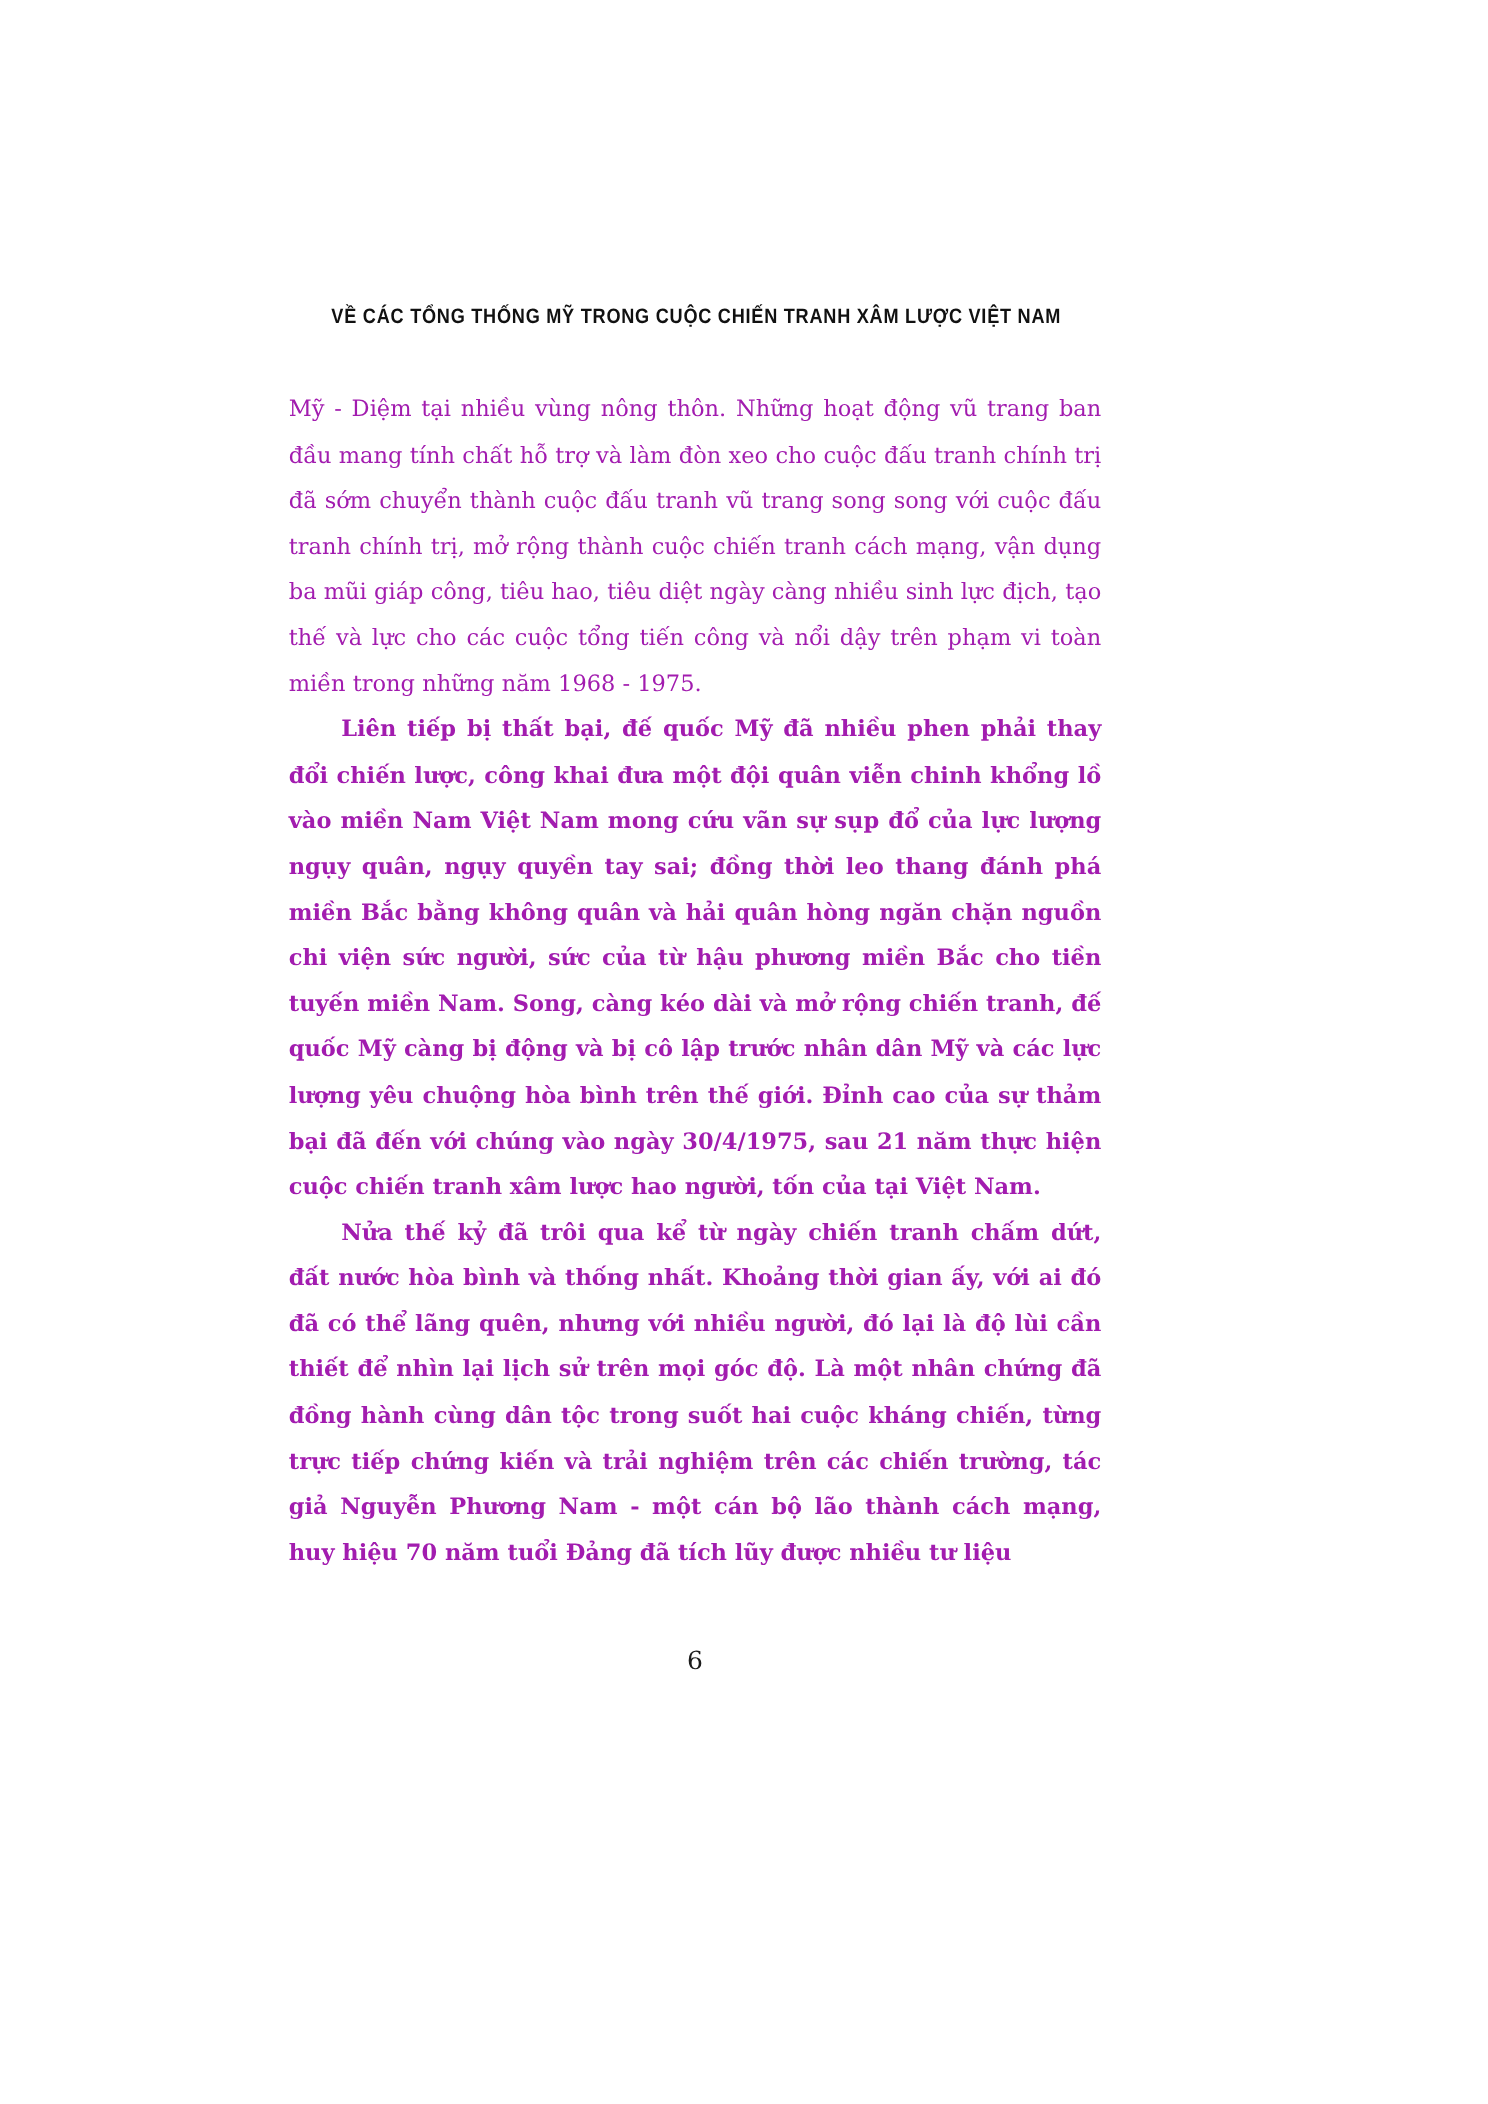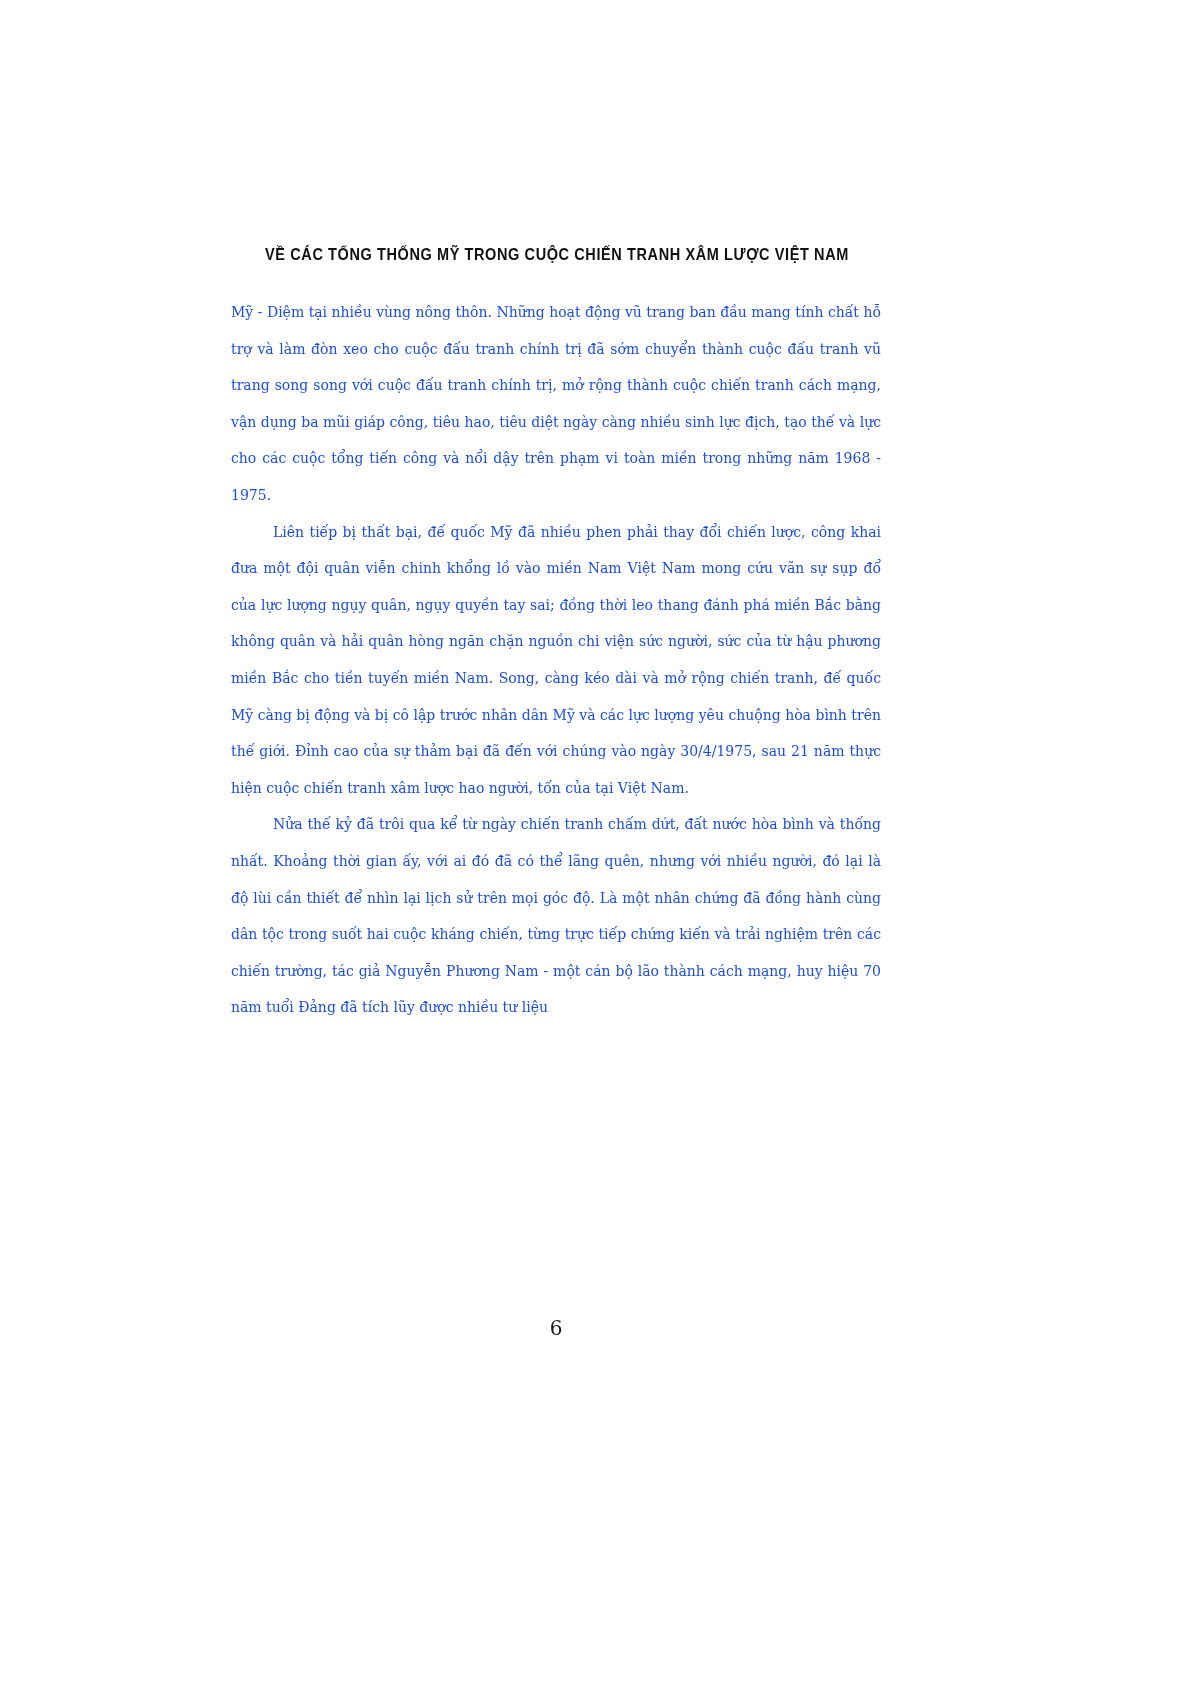--- a/index.html
+++ b/index.html
@@ -29,35 +29,36 @@
     font-family: "Liberation Sans", sans-serif;
     font-weight: 700;
     font-size: 14.5px;
     letter-spacing: 0.6px;
     transform: scaleY(1.15);
     color: #111111;
     white-space: nowrap;
   }
   .body-text {
     position: absolute;
-    top: 294px;
+    top: 310px;
     left: 231px;
     width: 650px;
-    font-size: 14px;
+    font-size: 18px;
     line-height: 36.6px;
     text-align: justify;
     text-justify: inter-word;
-    color: #1d4ed8;
+    color: #a21caf;
   }
   .body-text p {
     margin: 0;
     padding: 0;
   }
   .body-text p.indent {
     text-indent: 42px;
+    font-weight: bold;
   }
   .page-number {
     position: absolute;
     top: 1316px;
     left: 231px;
     width: 650px;
     text-align: center;
     font-size: 20px;
     color: #1c1c1c;
   }

